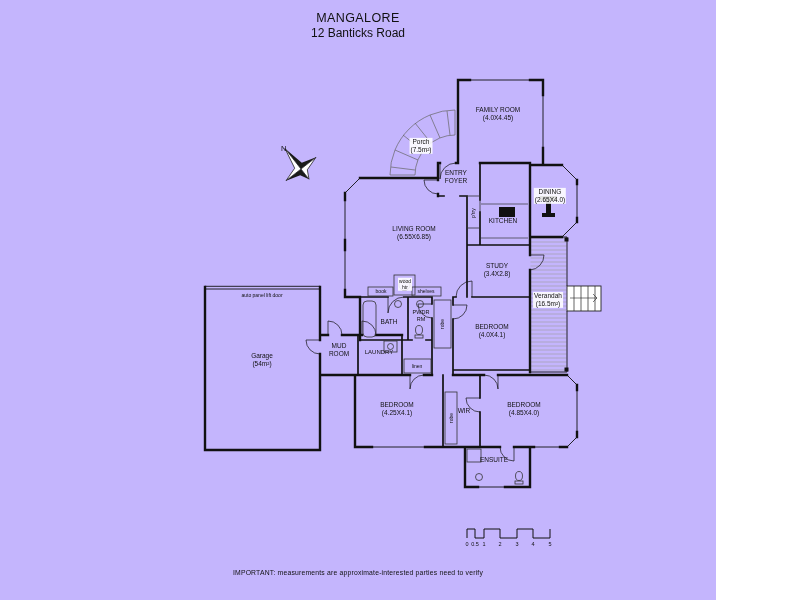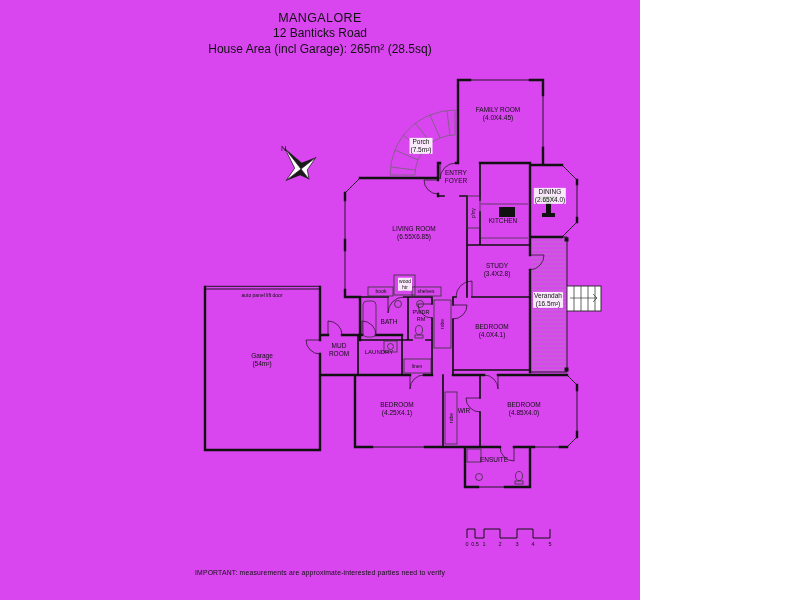--- a/index.html
+++ b/index.html
@@ -1,17 +1,17 @@
 <!DOCTYPE html>
 <html><head>
 <meta charset="utf-8">
 <style>
   *{margin:0;padding:0;box-sizing:border-box}
   html,body{width:800px;height:600px;background:#fff;font-family:"Liberation Sans",sans-serif;color:#111;overflow:hidden}
-  .page{position:relative;width:640px;height:600px;background:#d946ef}
+  .page{position:relative;width:716px;height:600px;background:#c4b5fd}
   .plan-header{position:absolute;top:10px;left:0;width:100%;text-align:center;line-height:1.3}
   .plan-header .title{font-size:12.5px;letter-spacing:.4px}
   .plan-header .address{font-size:12px}
   .plan-header .area{font-size:12px}
   svg.plan{position:absolute;top:0;left:0}
   #labels-layer{position:absolute;inset:0;pointer-events:none}
   .plan-label{position:absolute;text-align:center;line-height:1.25;white-space:nowrap;color:#111}
   .plan-label.bg{background:rgba(255,255,255,.88);padding:0 1px}
   .compass-n{position:absolute;left:281px;top:144px;font-size:7.5px}
   #scale-ticks{position:absolute;inset:0;pointer-events:none}
@@ -19,21 +19,20 @@
   .plan-footer{position:absolute;top:569px;left:0;width:100%;text-align:center;font-size:6.8px;letter-spacing:.2px}
 </style>
 </head>
 <body>
 
 <div class="page">
 
   <header class="plan-header">
     <div class="title">MANGALORE</div>
     <div class="address">12 Banticks Road</div>
-    <div class="area">House Area (incl Garage): 265m² (28.5sq)</div>
   </header>
 
   <svg class="plan" width="800" height="600" viewBox="0 0 800 600">
     <defs>
       <pattern id="deck" width="4" height="4" patternUnits="userSpaceOnUse">
         <path d="M0,2 H4" stroke="#999" stroke-width="0.6"></path>
       </pattern>
     </defs>
 
     <g>

